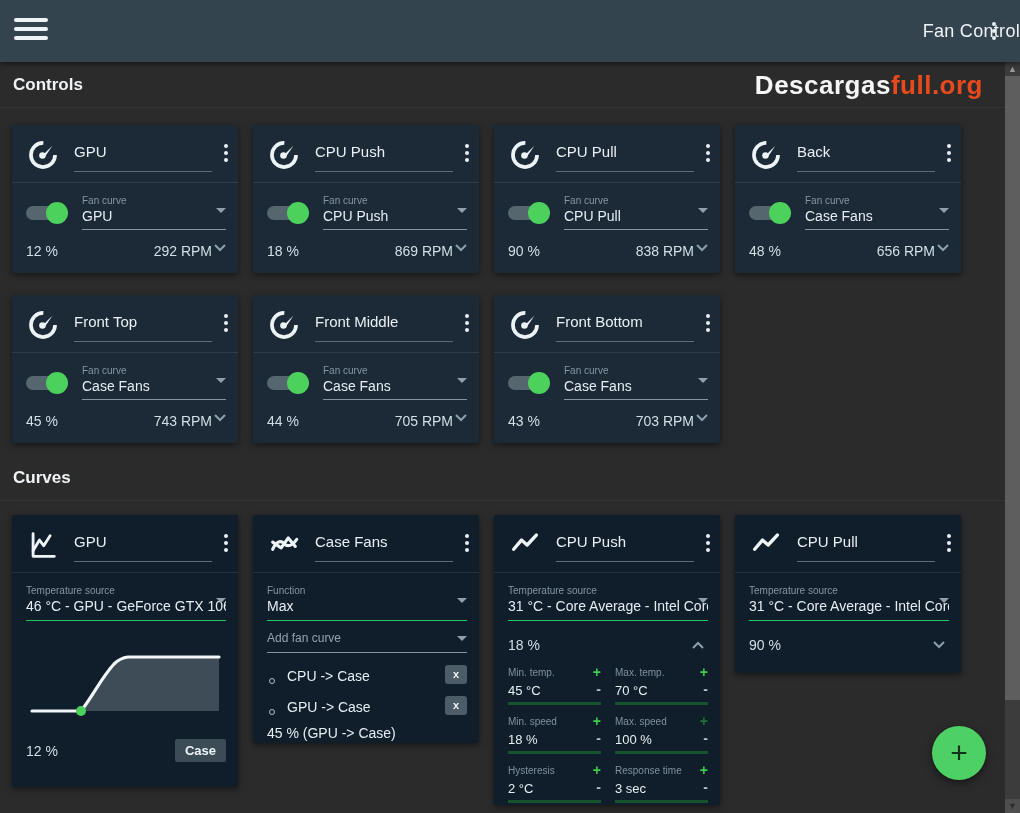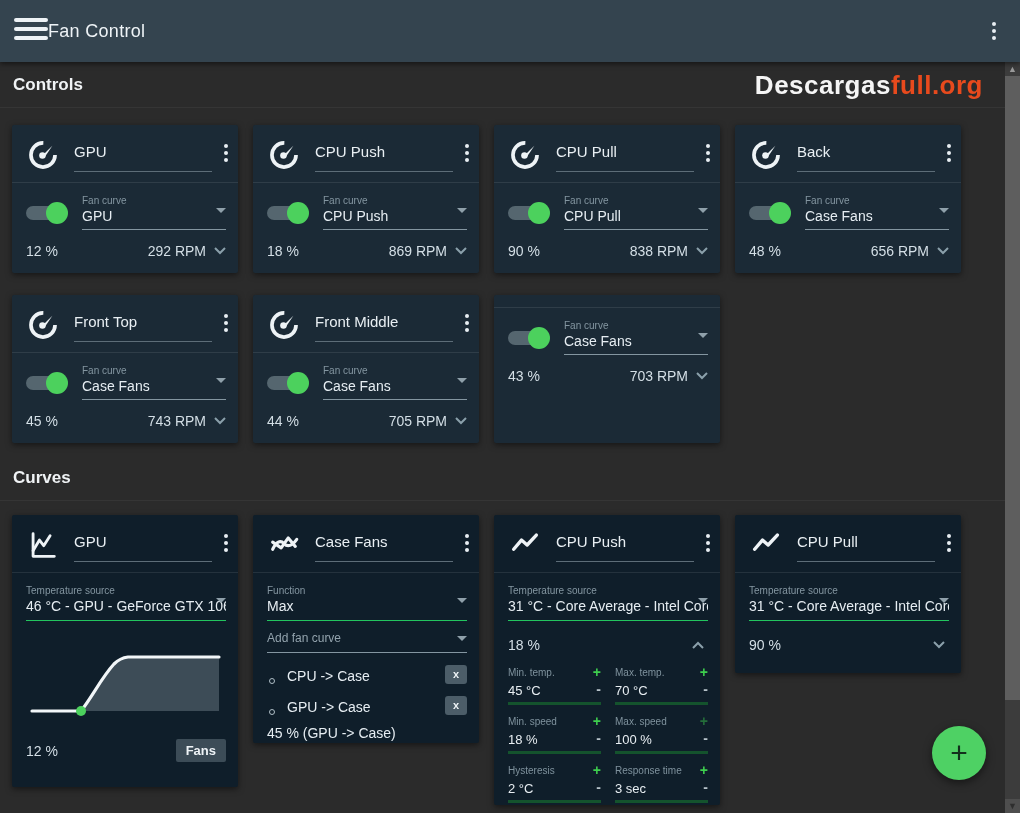--- a/index.html
+++ b/index.html
@@ -4,21 +4,21 @@
 <style>
   * { box-sizing: border-box; margin: 0; padding: 0; }
   body { font-family: "Liberation Sans", sans-serif; background:#232323; }
   #app { position:relative; width:1020px; height:813px; background:#2b2b2b; overflow:hidden; }
 
   
   .topbar { position:absolute; top:0; left:0; width:1020px; height:62px; background:#34444f;
             box-shadow:0 2px 5px rgba(0,0,0,.5); z-index:5; display:flex; align-items:center; }
   .hamburger { position:absolute; left:14px; top:18px; width:34px; height:26px; cursor:pointer; }
   .hamburger span { display:block; height:4px; background:#eef3f6; border-radius:2px; margin-bottom:5px; }
-  .topbar-title { width:100%; text-align:left; color:#eef3f6; font-size:18px; letter-spacing:.3px;margin-left:48px; }
+  .topbar-title { width:100%; text-align:right; color:#eef3f6; font-size:18px; letter-spacing:.3px;margin-left:48px; }
   .kebab { width:4px; display:inline-block; }
   .kebab i { display:block; width:4px; height:4px; border-radius:50%; background:#e8eef2; margin-bottom:3px; }
   .topbar-kebab { position:absolute; right:24px; top:22px; cursor:pointer; }
 
   
   .sec-head { position:absolute; left:0; width:1005px; height:46px; display:flex; align-items:center;
               border-bottom:1px solid rgba(255,255,255,.05); }
   .sec-title { color:#f0f3f5; font-size:17px; font-weight:bold; margin-left:13px; }
   .watermark { position:absolute; right:22px; top:8px; font-size:26px; font-weight:bold; letter-spacing:.5px; }
   .watermark .w { color:#f5f5f5; } .watermark .r { color:#e84a1d; }
@@ -40,21 +40,21 @@
   .toggle { position:relative; width:42px; height:22px; flex:none; cursor:pointer; }
   .toggle .track { position:absolute; left:0; top:4px; width:36px; height:14px; border-radius:7px; background:#55666f; }
   .toggle .thumb { position:absolute; right:0; top:0; width:22px; height:22px; border-radius:50%; background:#4cd15d; }
   .sel { flex:1; margin-left:14px; position:relative; border-bottom:1px solid #8496a1; padding-bottom:5px; }
   .sel-label { font-size:10px; color:#8496a1; }
   .sel-value { font-size:14px; color:#e6edf2; margin-top:2px; white-space:nowrap; overflow:hidden; }
   .caret { position:absolute; right:0; top:13px; width:0; height:0;
            border-left:5px solid transparent; border-right:5px solid transparent; border-top:5px solid #8fa0aa; }
   .cfoot { display:flex; justify-content:space-between; align-items:center; padding:13px 10px 0 14px;
            font-size:14px; color:#d4dfe6; }
-  .rpm-wrap { display:flex; align-items:center; gap:6px; cursor:pointer; }
+  .rpm-wrap { display:flex; align-items:flex-start; gap:0; cursor:pointer; }
 
   
   .srcblk { margin:12px 12px 2px 14px; position:relative; border-bottom:1px solid #22c55e; padding-bottom:6px; }
   .pct-row { display:flex; justify-content:space-between; align-items:center; padding:14px 14px 0 14px;
              font-size:14px; color:#d4dfe6; }
 
   .gchart { margin:14px 12px 0 14px; }
   .gfoot { display:flex; justify-content:space-between; align-items:center; padding:12px 12px 0 14px;
            font-size:14px; color:#d4dfe6; }
   .edit-btn { background:#3c4c57; color:#eef3f6; font-size:13px; font-weight:bold; padding:4px 10px;
@@ -348,20 +348,35 @@
       <span class="rpm-wrap">
         <span>705 RPM</span>
         <svg class="chev" width="16" height="10" viewBox="0 0 16 10">
             <polyline points="3,2 8,7 13,2" stroke="#8ba0ab" stroke-width="2" fill="none"></polyline>
           </svg>
       </span>
     </div>
   </div>
 
   <div class="card ccard" style="left:494px; top:295px;">
+    <div class="chead">
+      <svg class="cicon" viewBox="0 0 24 24" fill="none">
+        <circle cx="12" cy="12" r="8.5" stroke="#eef3f6" stroke-width="2.6" stroke-dasharray="40.05 13.35"></circle>
+        <path d="M9.8 14.2 L18.6 5.4 L13.4 13.2 Z" fill="#eef3f6"></path>
+          <circle cx="11.6" cy="12.4" r="2.3" fill="#eef3f6"></circle>
+      </svg>
+      <div class="title-col">
+          <div class="ctitle">Front Bottom</div>
+        </div>
+      <div class="card-kebab kebab">
+          <i></i>
+          <i></i>
+          <i></i>
+        </div>
+    </div>
     <div class="card-divider"></div>
     <div class="crow">
       <div class="toggle">
           <span class="track"></span>
           <span class="thumb"></span>
         </div>
       <div class="sel">
         <div class="sel-label">Fan curve</div>
         <div class="sel-value">Case Fans</div>
         <span class="caret"></span>
@@ -403,21 +418,21 @@
       <div class="sel-value">46 °C - GPU - GeForce GTX 106</div>
       <span class="caret"></span>
     </div>
     <svg class="gchart" width="198" height="92" viewBox="0 0 198 92">
       <path d="M55 76 C66 62 76 42 88 29 Q94 23 102 22 L193 22 L193 76 Z" fill="#3d4c57"></path>
       <path d="M6 76 H55 C66 62 76 42 88 29 Q94 23 102 22 L193 22" stroke="#f2f6f8" stroke-width="3.2" fill="none" stroke-linecap="round"></path>
       <circle cx="55" cy="76" r="5" fill="#4cd15d"></circle>
     </svg>
     <div class="gfoot">
       <span>12 %</span>
-      <button class="edit-btn">Fans</button>
+      <button class="edit-btn">Case</button>
     </div>
   </div>
 
   <div class="card kcard" style="left:253px; top:515px; height:228px;">
     <div class="chead">
       <svg class="cicon" viewBox="0 0 24 24" fill="none" stroke="#eef3f6" stroke-width="2.2" stroke-linecap="round" stroke-linejoin="round">
         <path d="M4 15 Q8 7 12 11 T21 8"></path>
           <path d="M4 10 L10 14 L15 7 L20 13"></path>
       </svg>
       <div class="title-col">

